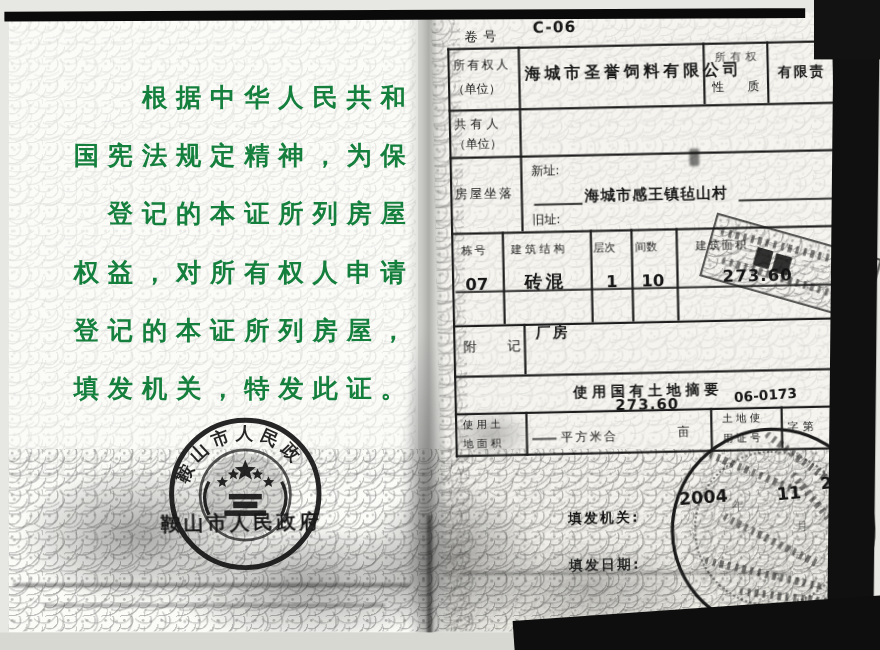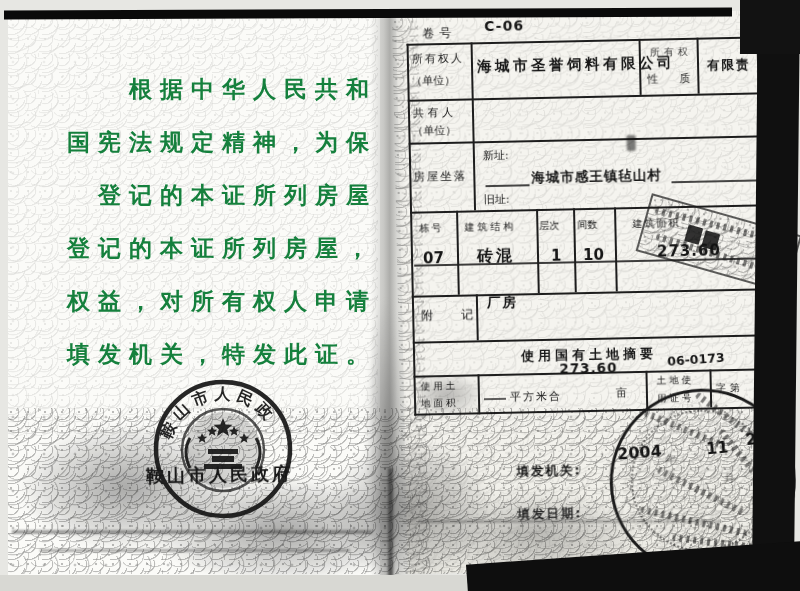--- a/index.html
+++ b/index.html
@@ -29,22 +29,22 @@
 <body>
 
 <div class="canvas">
 
   <div style="position:absolute;left:8px;top:16px;width:372px;height:559px;background:#fbfbf8;z-index:5;"></div>
 
   <div class="leftpara" style="z-index:9;">
     <div>根据中华人民共和</div>
     <div>国宪法规定精神，为保</div>
     <div>登记的本证所列房屋</div>
+    <div>权益，对所有权人申请</div>
     <div>登记的本证所列房屋，</div>
-    <div>权益，对所有权人申请</div>
     <div>填发机关，特发此证。</div>
   </div>
 
   <div style="position:absolute;left:150px;top:376px;width:146px;height:146px;z-index:10;filter:blur(.4px);opacity:.92;">
     <svg width="146" height="146" viewBox="0 0 146 146">
       <circle cx="73" cy="73" r="67" fill="none" stroke="#151515" stroke-width="4.5"></circle>
       <circle cx="73" cy="74" r="41" fill="none" stroke="#1a1a1a" stroke-width="2.5" opacity=".8"></circle>
       <circle cx="73" cy="74" r="38" fill="rgba(25,25,25,.18)"></circle>
       <defs>
           <path id="arcL" d="M 21,92 A 54,54 0 1 1 125,92"></path>

